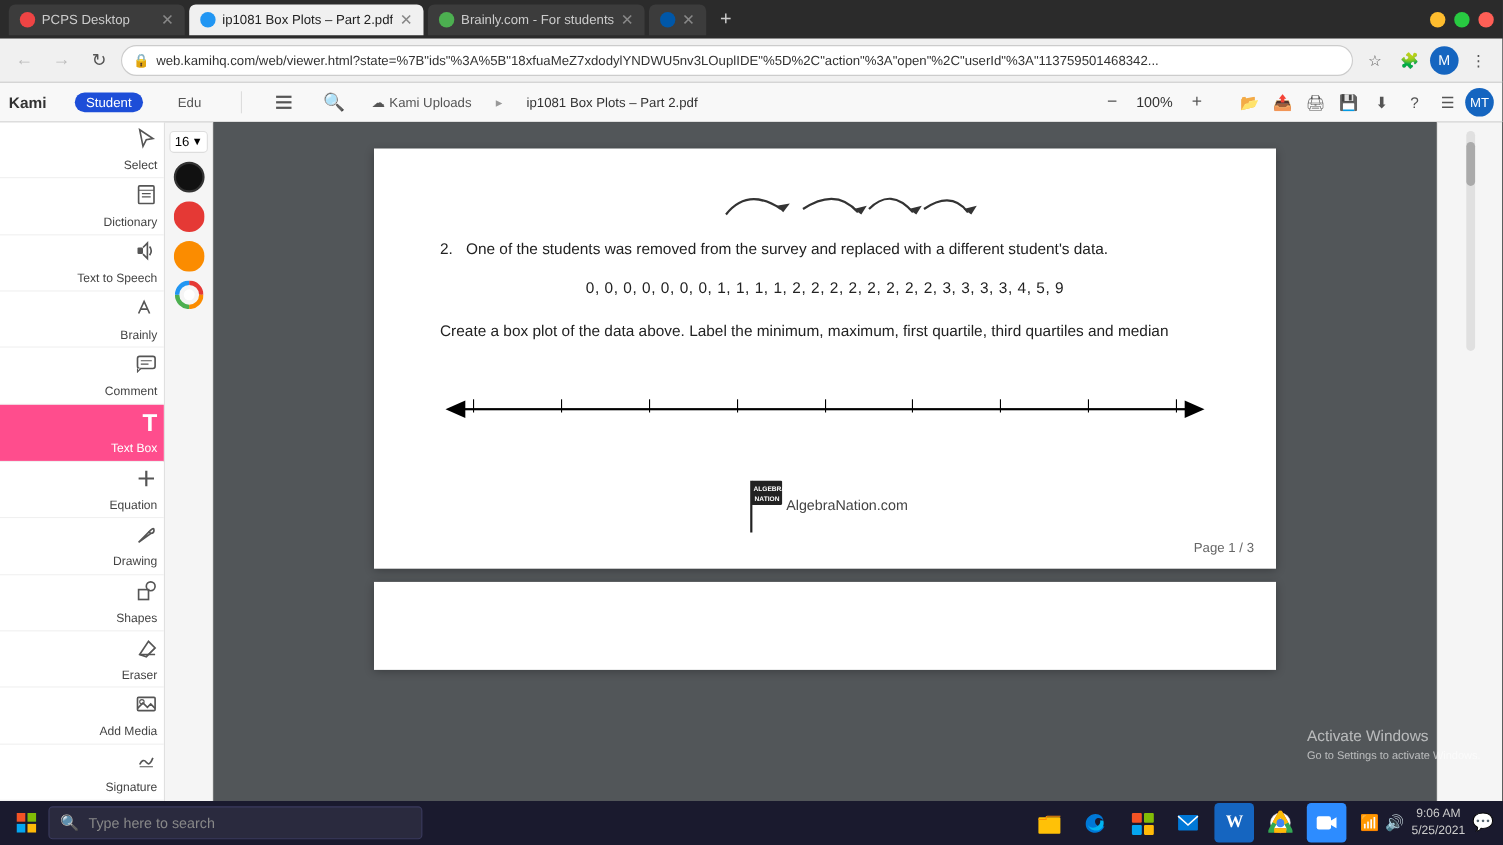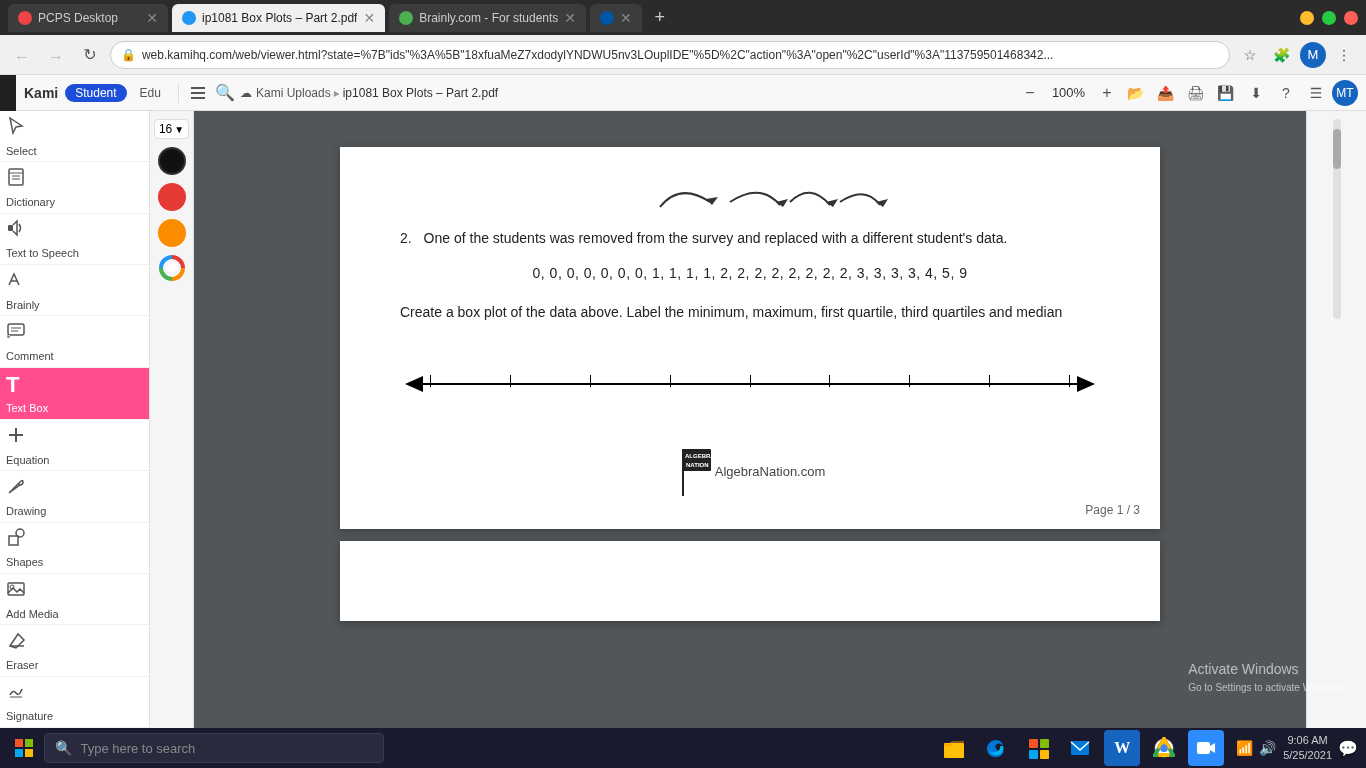--- a/index.html
+++ b/index.html
@@ -64,23 +64,22 @@
     .nav-right-icons { display: flex; align-items: center; gap: 4px; }
     .nav-icon-btn { width: 28px; height: 28px; display: flex; align-items: center; justify-content: center; border-radius: 50%; cursor: pointer; color: #555; font-size: 14px; }
 
     
     .kami-toolbar {
       background: #f8f8f8;
       height: 36px;
       display: flex;
       align-items: center;
       padding: 0 8px;
-      gap: 3px;
+      gap: 22px;
       border-bottom: 1px solid #ddd;
-      margin-left: 16px;
     }
     .kami-logo { font-size: 14px; font-weight: bold; color: #333; margin-right: 4px; }
     .kami-btn {
       padding: 2px 10px;
       border-radius: 12px;
       font-size: 12px;
       cursor: pointer;
       border: none;
     }
     .kami-btn.student { background: #1d4ed8; color: white; }
@@ -109,21 +108,21 @@
       width: 150px;
       background: #fff;
       border-right: 1px solid #e0e0e0;
       display: flex;
       flex-direction: column;
       overflow-y: auto;
     }
     .sidebar-item {
       display: flex;
       flex-direction: column;
-      align-items: flex-start;
+      align-items: flex-end;
       justify-content: center;
       padding: 10px 6px;
       cursor: pointer;
       gap: 4px;
       border-bottom: 1px solid #f0f0f0;
       font-size: 12px;
       color: #444;
       min-height: 50px;
     }
     .sidebar-item.active { background: #ff4d8d; color: white; }
@@ -163,21 +162,21 @@
     .palette-icon { font-size: 22px; cursor: pointer; }
 
     
     .doc-area {
       flex: 1;
       background: #525659;
       overflow-y: auto;
       display: flex;
       flex-direction: column;
       align-items: center;
-      padding: 36px 0;
+      padding: 24px 0;
       position: relative;
     }
     .doc-page {
       background: white;
       width: 820px;
       min-height: 380px;
       box-shadow: 0 2px 8px rgba(0,0,0,0.3);
       padding: 30px 60px;
       margin-bottom: 8px;
       position: relative;
@@ -524,36 +523,36 @@
               <rect x="3" y="9" width="9" height="9" stroke="#555" stroke-width="1.5" fill="none"></rect>
               <circle cx="14" cy="6" r="4" stroke="#555" stroke-width="1.5" fill="none"></circle>
             </svg>
         </span>
         <span class="sidebar-label">Shapes</span>
       </div>
 
       <div class="sidebar-item">
         <span class="sidebar-icon">
           <svg width="20" height="20" viewBox="0 0 20 20">
+              <path d="M4 16 L12 4 L18 10 L10 18z" stroke="#555" stroke-width="1.5" fill="none"></path>
+              <line x1="4" y1="16" x2="18" y2="16" stroke="#555" stroke-width="1.5"></line>
+            </svg>
+        </span>
+        <span class="sidebar-label">Eraser</span>
+      </div>
+
+      <div class="sidebar-item">
+        <span class="sidebar-icon">
+          <svg width="20" height="20" viewBox="0 0 20 20">
               <rect x="2" y="4" width="16" height="12" rx="1" stroke="#555" stroke-width="1.5" fill="none"></rect>
               <circle cx="6" cy="8" r="2" stroke="#555" stroke-width="1" fill="none"></circle>
               <path d="M2 14 L7 9 L11 13 L14 10 L18 14" stroke="#555" stroke-width="1.5" fill="none"></path>
             </svg>
         </span>
         <span class="sidebar-label">Add Media</span>
-      </div>
-
-      <div class="sidebar-item">
-        <span class="sidebar-icon">
-          <svg width="20" height="20" viewBox="0 0 20 20">
-              <path d="M4 16 L12 4 L18 10 L10 18z" stroke="#555" stroke-width="1.5" fill="none"></path>
-              <line x1="4" y1="16" x2="18" y2="16" stroke="#555" stroke-width="1.5"></line>
-            </svg>
-        </span>
-        <span class="sidebar-label">Eraser</span>
       </div>
 
       <div class="sidebar-item">
         <span class="sidebar-icon">
           <svg width="20" height="20" viewBox="0 0 20 20">
               <path d="M4 14 Q7 8 10 12 Q13 16 16 8" stroke="#555" stroke-width="1.5" fill="none"></path>
               <line x1="4" y1="16" x2="16" y2="16" stroke="#555" stroke-width="1"></line>
             </svg>
         </span>
         <span class="sidebar-label">Signature</span>

